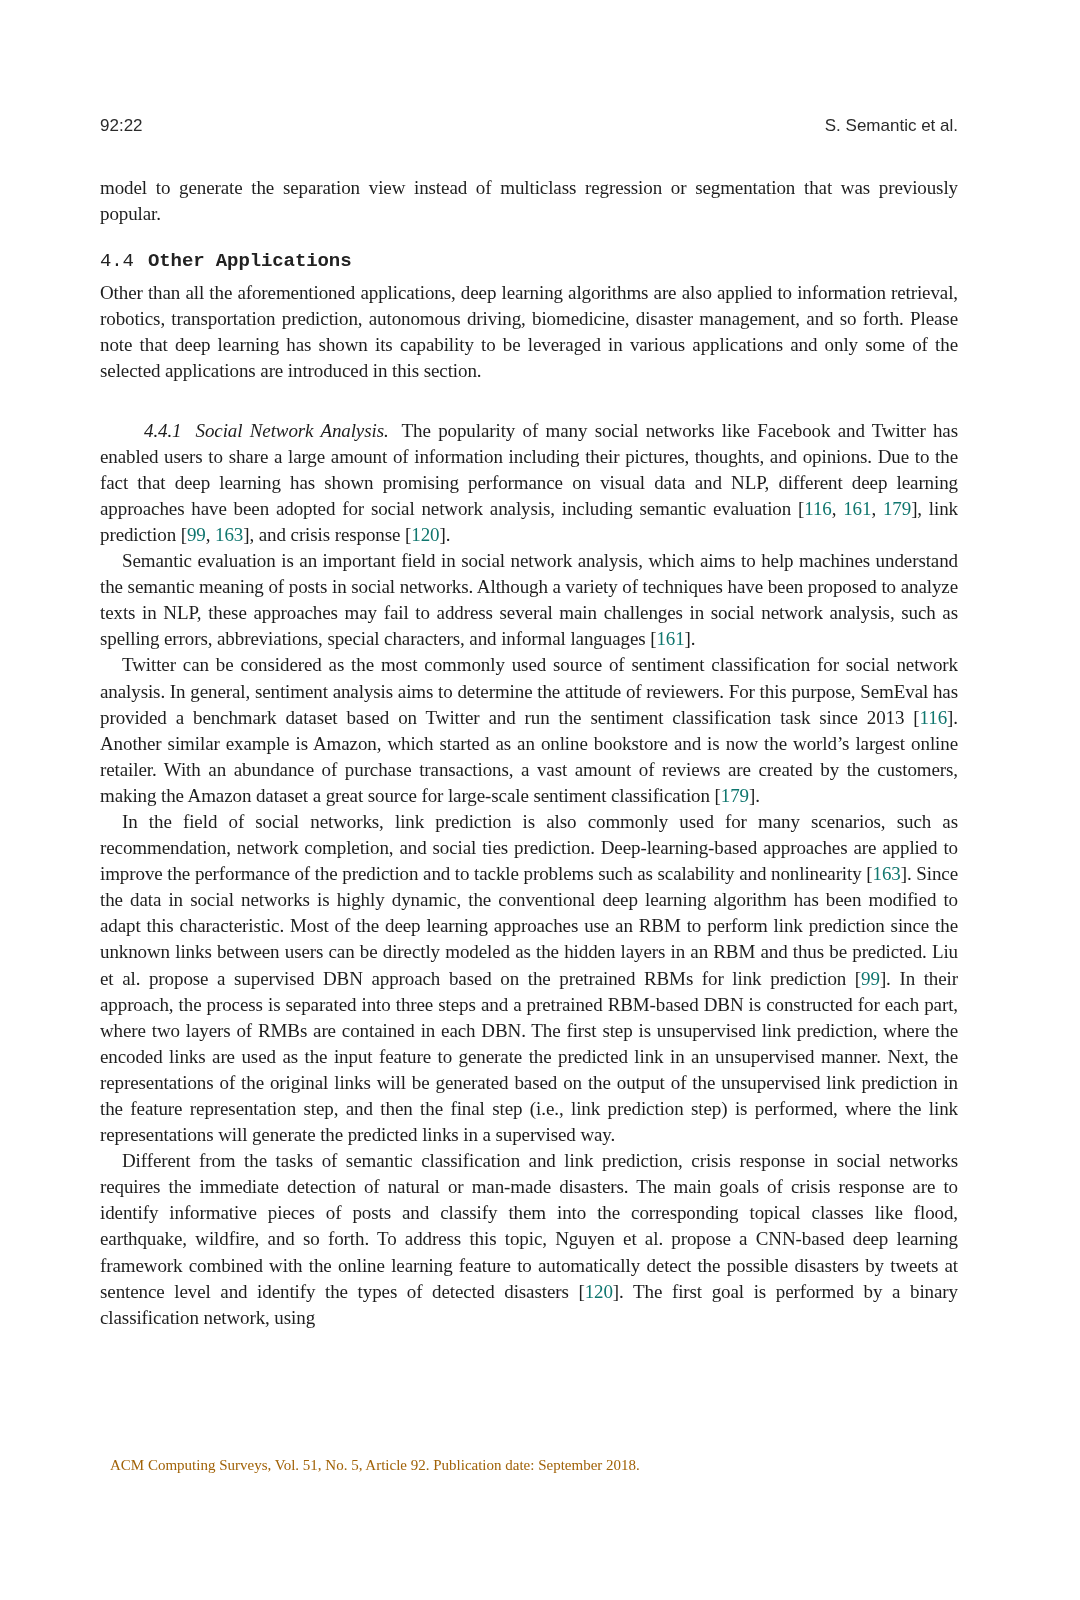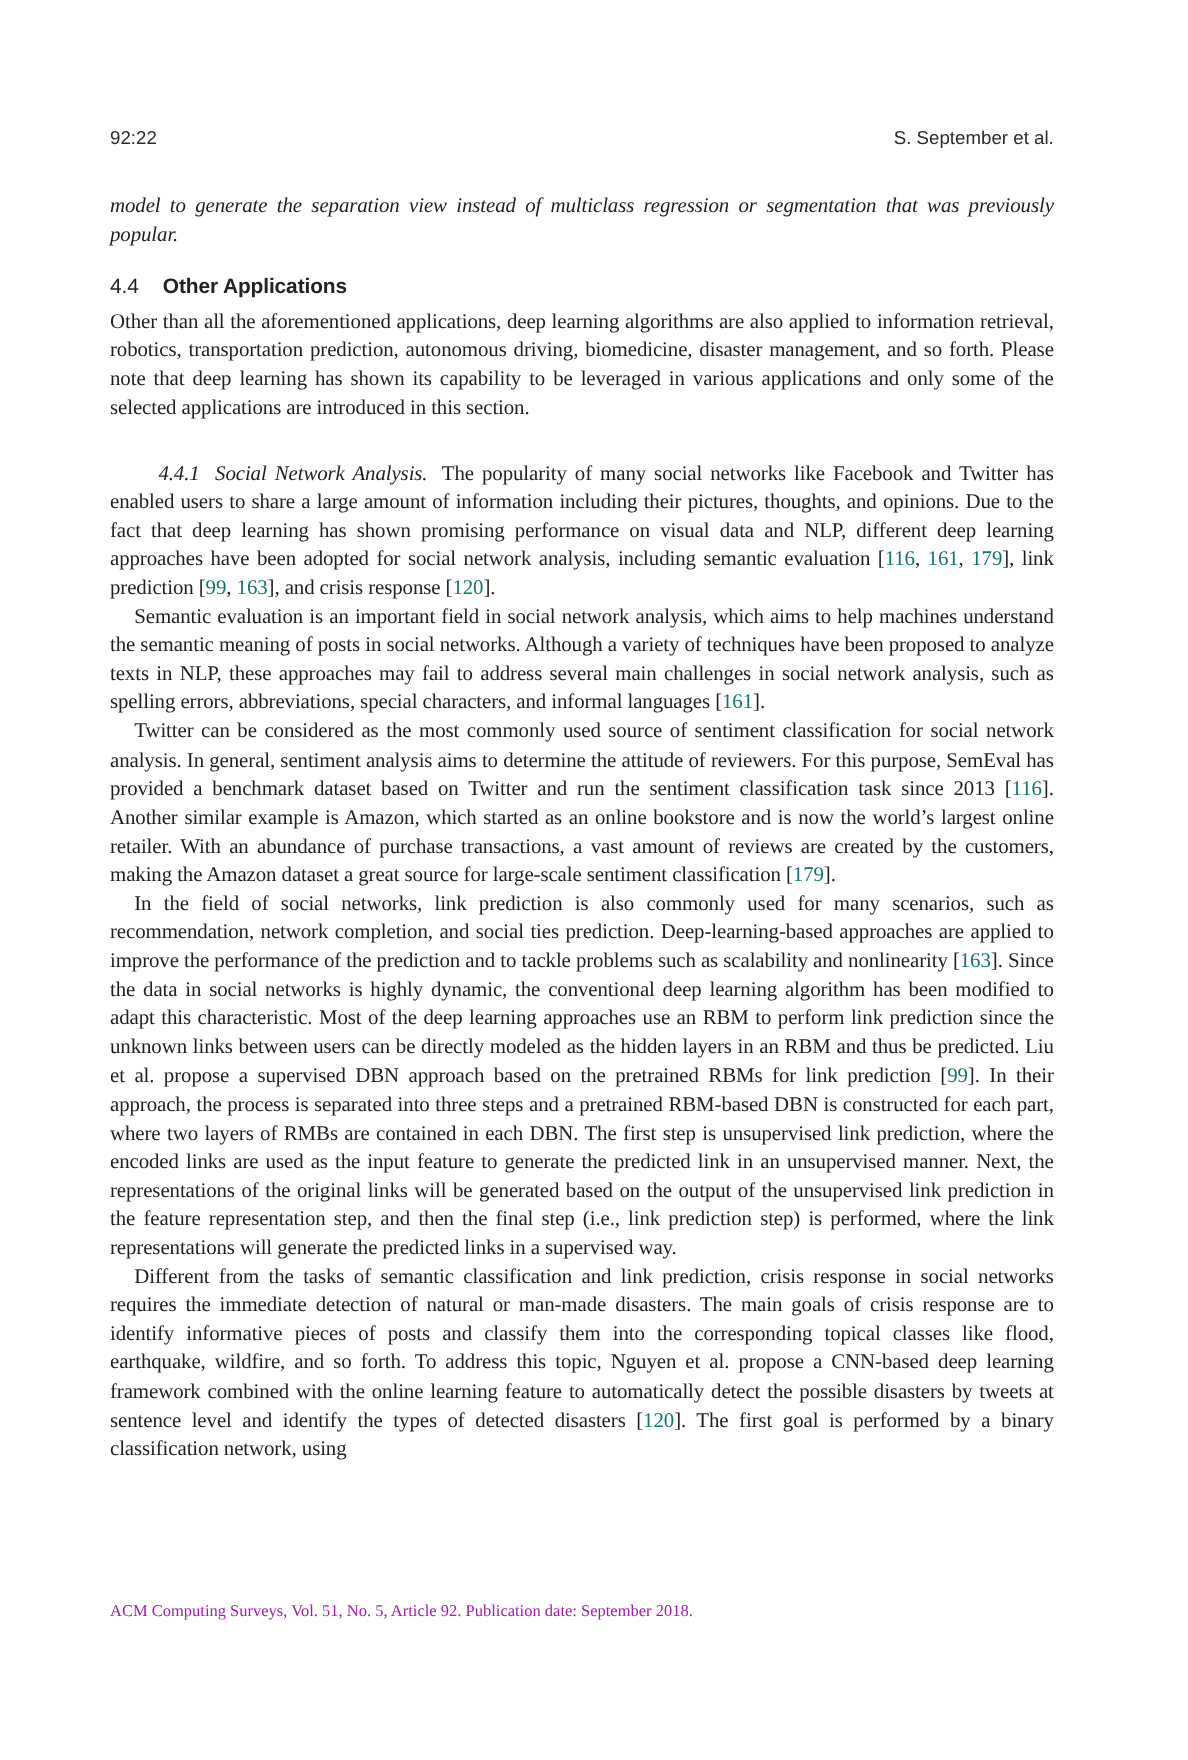--- a/index.html
+++ b/index.html
@@ -32,25 +32,25 @@
     }
     .body-text {
       font-size: 19px;
       line-height: 26.1px;
       text-align: justify;
       hyphens: manual;
       letter-spacing: -0.1px;
     }
     p { margin: 0; }
     .p-indent { text-indent: 22px; }
-    .cont { margin-top: 29px; font-style: italic; }
+    .cont { margin-top: 29px; }
     .section-heading {
       margin-top: 21px;
       margin-bottom: 6px;
-      font-family: Liberation Sans, sans-serif;
+      font-family: Liberation Mono, monospace;
       font-size: 19px;
       font-weight: bold;
       color: #222;
       line-height: 26px;
     }
     .section-heading .num {
       font-weight: normal;
       display: inline-block;
       width: 48px;
     }
@@ -68,35 +68,35 @@
     .subsec .sub-title {
       margin-right: 6px;
       font-family: Liberation Serif, serif;
     }
     .cite {
       color: #0f766e;
       text-decoration: none;
     }
     .footer {
       position: absolute;
-      left: 100px;
+      left: 110px;
       top: 1457px;
       font-family: "Liberation Serif", "DejaVu Serif", serif;
       font-size: 15px;
-      color: #a21caf;
+      color: #a16207;
     }
   </style>
 </head>
 <body>
 
 <div class="page">
 
   <div class="running-head">
     <span>92:22</span>
-    <span>S. September et al.</span>
+    <span>S. Semantic et al.</span>
   </div>
 
   <div class="body-text">
 
     <p class="cont">model to generate the separation view instead of multiclass regression or segmentation that was previously popular.</p>
 
     <div class="section-heading">
       <span class="num">4.4</span><span>Other Applications</span>
     </div>
 

